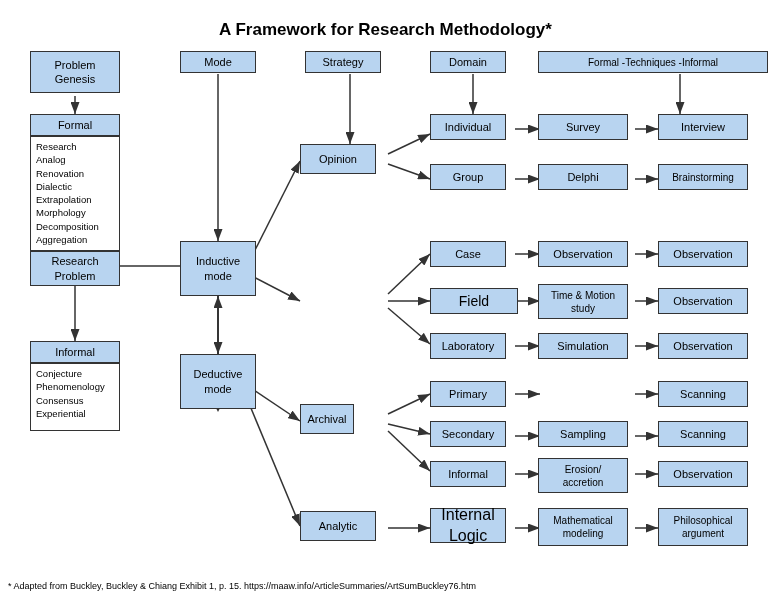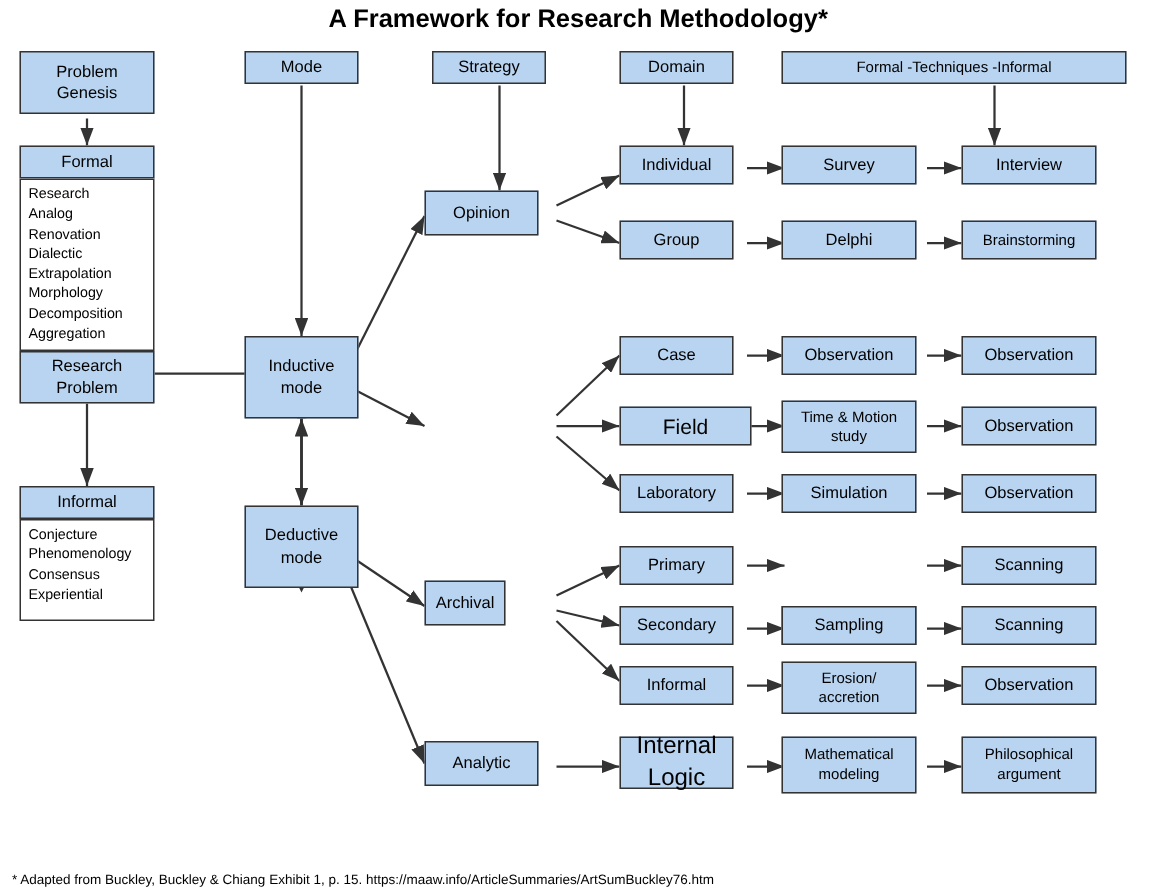--- a/index.html
+++ b/index.html
@@ -8,21 +8,21 @@
       font-family: Arial, sans-serif;
       width: 771px;
       height: 595px;
       overflow: hidden;
       position: relative;
     }
     .diagram-container {
       width: 771px;
       height: 595px;
       position: relative;
-      padding: 3px;
+      padding: 20px;
     }
     .title {
       text-align: center;
       font-size: 17px;
       font-weight: bold;
       margin-bottom: 6px;
       color: #000;
     }
     .main-area {
       position: relative;

